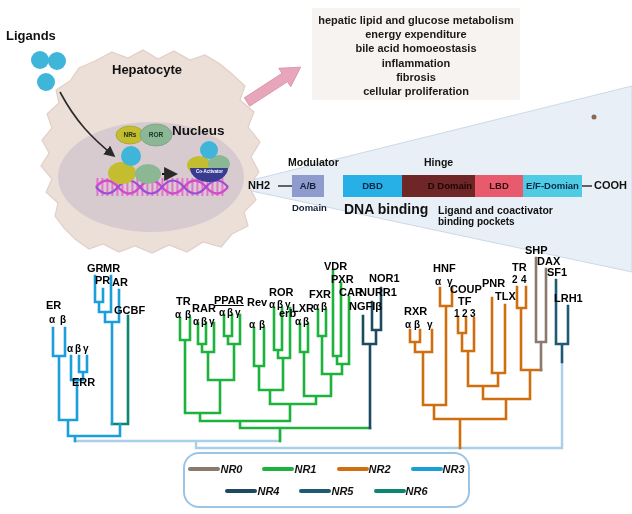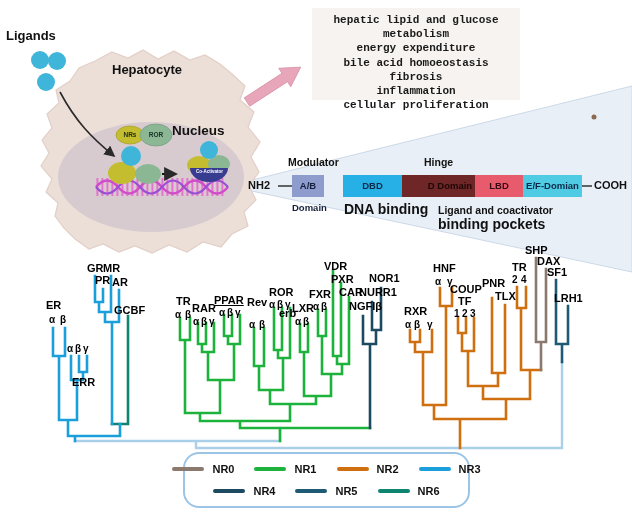--- a/index.html
+++ b/index.html
@@ -18,40 +18,40 @@
   .lab{position:absolute;font-weight:bold;color:#111;white-space:nowrap;}
   .lab-ligands{left:6px;top:28px;font-size:13px;}
   .lab-hep{left:112px;top:62px;font-size:13px;}
   .lab-nuc{left:172px;top:123px;font-size:13.5px;}
   .lab-nh2{left:248px;top:179px;font-size:11px;}
   .lab-cooh{left:594px;top:179px;font-size:11px;}
   .lab-mod{left:288px;top:156px;font-size:10.5px;}
   .lab-hinge{left:424px;top:156px;font-size:10.5px;}
   .lab-dnab{left:344px;top:201px;font-size:14px;}
   .lab-pock1{left:438px;top:204px;font-size:10.5px;}
-  .lab-pock2{left:438px;top:216px;font-size:14px;text-align:center;}
+  .lab-pock2{left:438px;top:216px;font-size:10px;text-align:center;}
   .oval-lab{position:absolute;font-weight:bold;text-align:center;color:#243016;}
   .oval-lab.o1{left:117px;top:131px;width:26px;font-size:6.5px;}
   .oval-lab.o2{left:141px;top:131px;width:30px;font-size:6.5px;color:#173524;}
   .coact-lab{position:absolute;left:191px;top:169px;width:37px;text-align:center;
              font-size:4.5px;font-weight:bold;color:#fff;}
   .fxbox{position:absolute;left:312px;top:8px;width:208px;height:92px;
          background:var(--effects-bg);padding-top:5px;box-sizing:border-box;}
-  .fx-line{text-align:center;font-family:Liberation Mono, monospace;font-weight:bold;
+  .fx-line{text-align:center;font-family:Liberation Sans, sans-serif;font-weight:bold;
            font-size:11px;line-height:14.2px;color:#1a1a1a;}
   .segbar{position:absolute;left:0;top:0;}
   .seg{position:absolute;top:175px;height:22px;line-height:22px;text-align:center;
        font-size:9.5px;font-weight:bold;background:var(--ic);}
   .tlabels .tl{position:absolute;font-size:11px;font-weight:bold;color:#000;white-space:nowrap;}
   .tlabels .tl.g{font-size:10px;}
   .legend{position:absolute;left:183px;top:452px;width:287px;height:56px;box-sizing:border-box;
           border:2.5px solid #9cc4e6;border-radius:16px;background:#fff;
           display:flex;flex-direction:column;justify-content:space-evenly;}
   .lrow{display:flex;justify-content:center;gap:20px;}
-  .li{display:inline-flex;align-items:center;gap:8px;}
+  .li{display:inline-flex;align-items:center;gap:0;font-style:italic;}
   .li .sw{display:inline-block;width:32px;height:4px;border-radius:2px;background:var(--ic);}
   .li .lb{font-size:11px;font-weight:bold;color:#111;}
 </style>
 </head>
 <body>
 
 <div class="stage">
 
   <svg width="632" height="514" viewBox="0 0 632 514">
     <defs>
@@ -127,22 +127,22 @@
   <span class="lab lab-nuc">Nucleus</span>
   <span class="oval-lab o1">NRs</span>
   <span class="oval-lab o2">ROR</span>
   <span class="coact-lab">Co-Activator</span>
 
   <div class="fxbox">
 
   <div class="fx-line">hepatic lipid and glucose metabolism</div>
       <div class="fx-line">energy expenditure</div>
       <div class="fx-line">bile acid  homoeostasis</div>
+      <div class="fx-line">inflammation</div>
       <div class="fx-line">fibrosis</div>
-      <div class="fx-line">inflammation</div>
       <div class="fx-line">cellular proliferation</div>
     </div>
 
   <span class="lab lab-nh2">NH2</span>
   <span class="lab lab-cooh">COOH</span>
   <span class="lab lab-mod">Modulator</span>
   <span class="lab lab-hinge">Hinge</span>
   <span class="lab lab-dnab">DNA binding</span>
   <span class="lab lab-pock1">Ligand and coactivator</span>
   <span class="lab lab-pock2">binding pockets</span>

